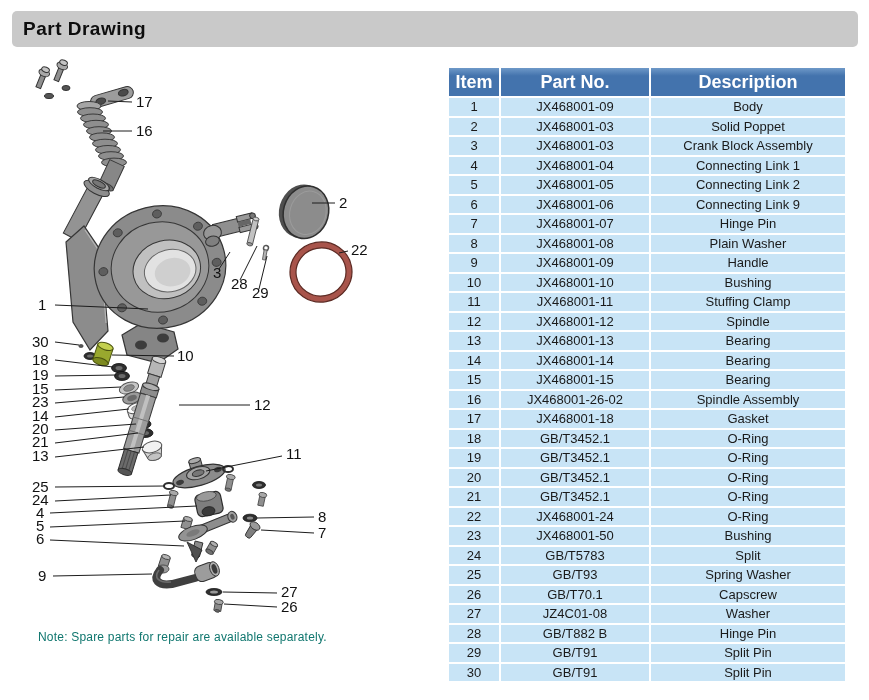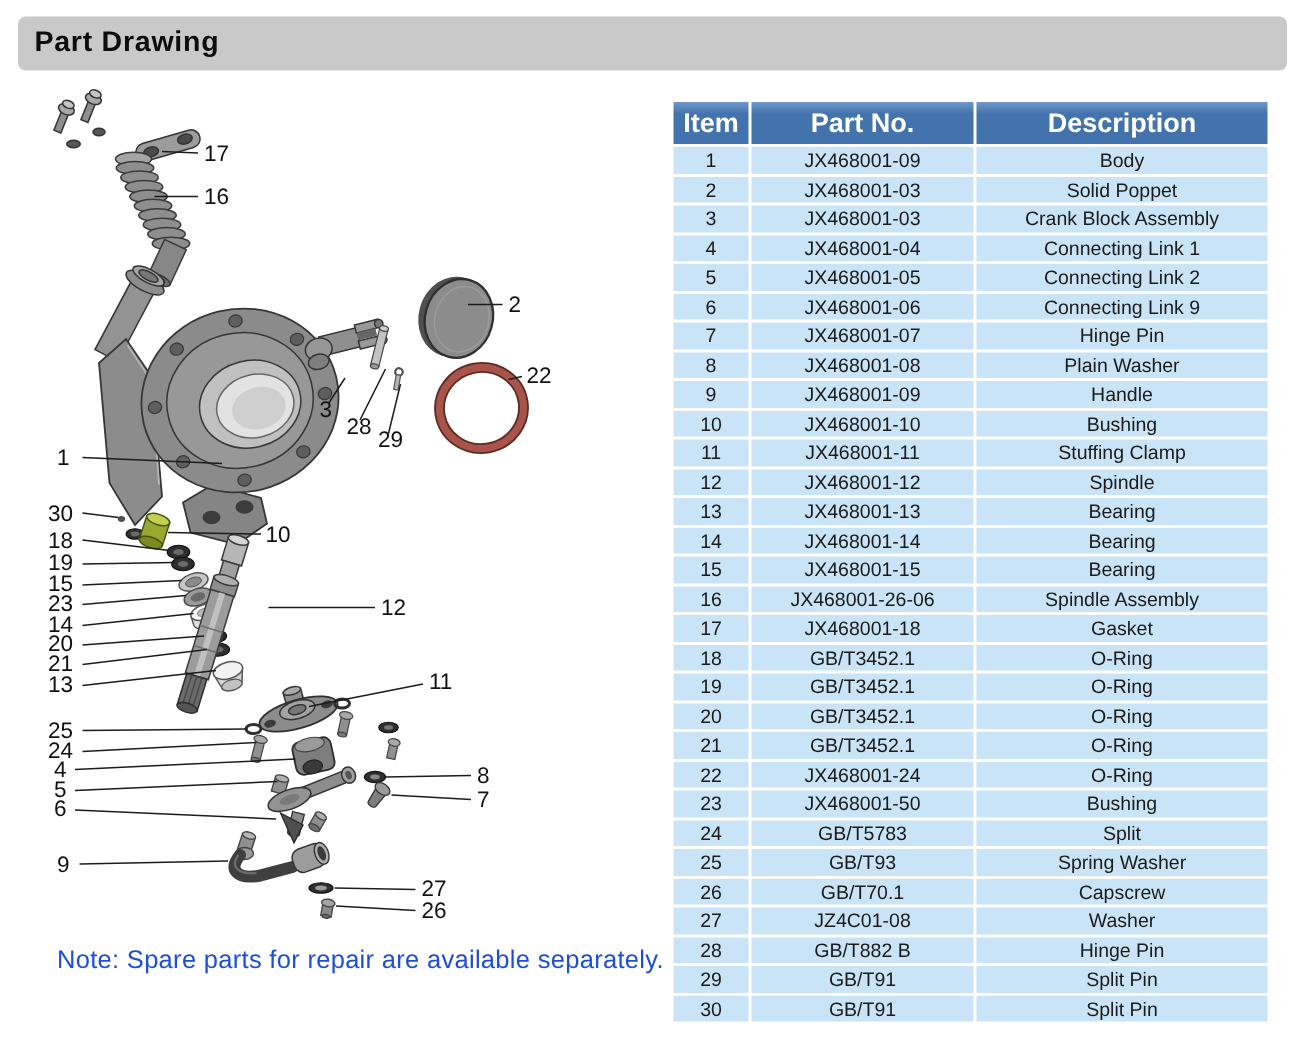--- a/index.html
+++ b/index.html
@@ -27,21 +27,21 @@
     padding:0;text-align:center;
   }
   .parts-table td{
     background:#c8e4f6;font-size:13px;height:17.5px;padding:0;
     text-align:center;color:#1a1a1a;white-space:nowrap;
   }
   .col-item{width:50px;}
   .col-part{width:148px;}
   .col-desc{width:194px;}
   .note{
-    position:absolute;left:38px;top:630px;font-size:17px;color:#1d4ed8;
+    position:absolute;left:38px;top:630px;font-size:12px;color:#0f766e;
     letter-spacing:0.2px;
   }
 </style>
 </head>
 <body>
 
 <div class="title-bar">Part Drawing</div>
 
 <div class="drawing-wrap">
 <svg width="440" height="600" viewBox="0 0 440 600">
@@ -459,21 +459,21 @@
         <td>JX468001-14</td>
         <td>Bearing</td>
       </tr>
       <tr>
         <td>15</td>
         <td>JX468001-15</td>
         <td>Bearing</td>
       </tr>
       <tr>
         <td>16</td>
-        <td>JX468001-26-06</td>
+        <td>JX468001-26-02</td>
         <td>Spindle Assembly</td>
       </tr>
       <tr>
         <td>17</td>
         <td>JX468001-18</td>
         <td>Gasket</td>
       </tr>
       <tr>
         <td>18</td>
         <td>GB/T3452.1</td>

